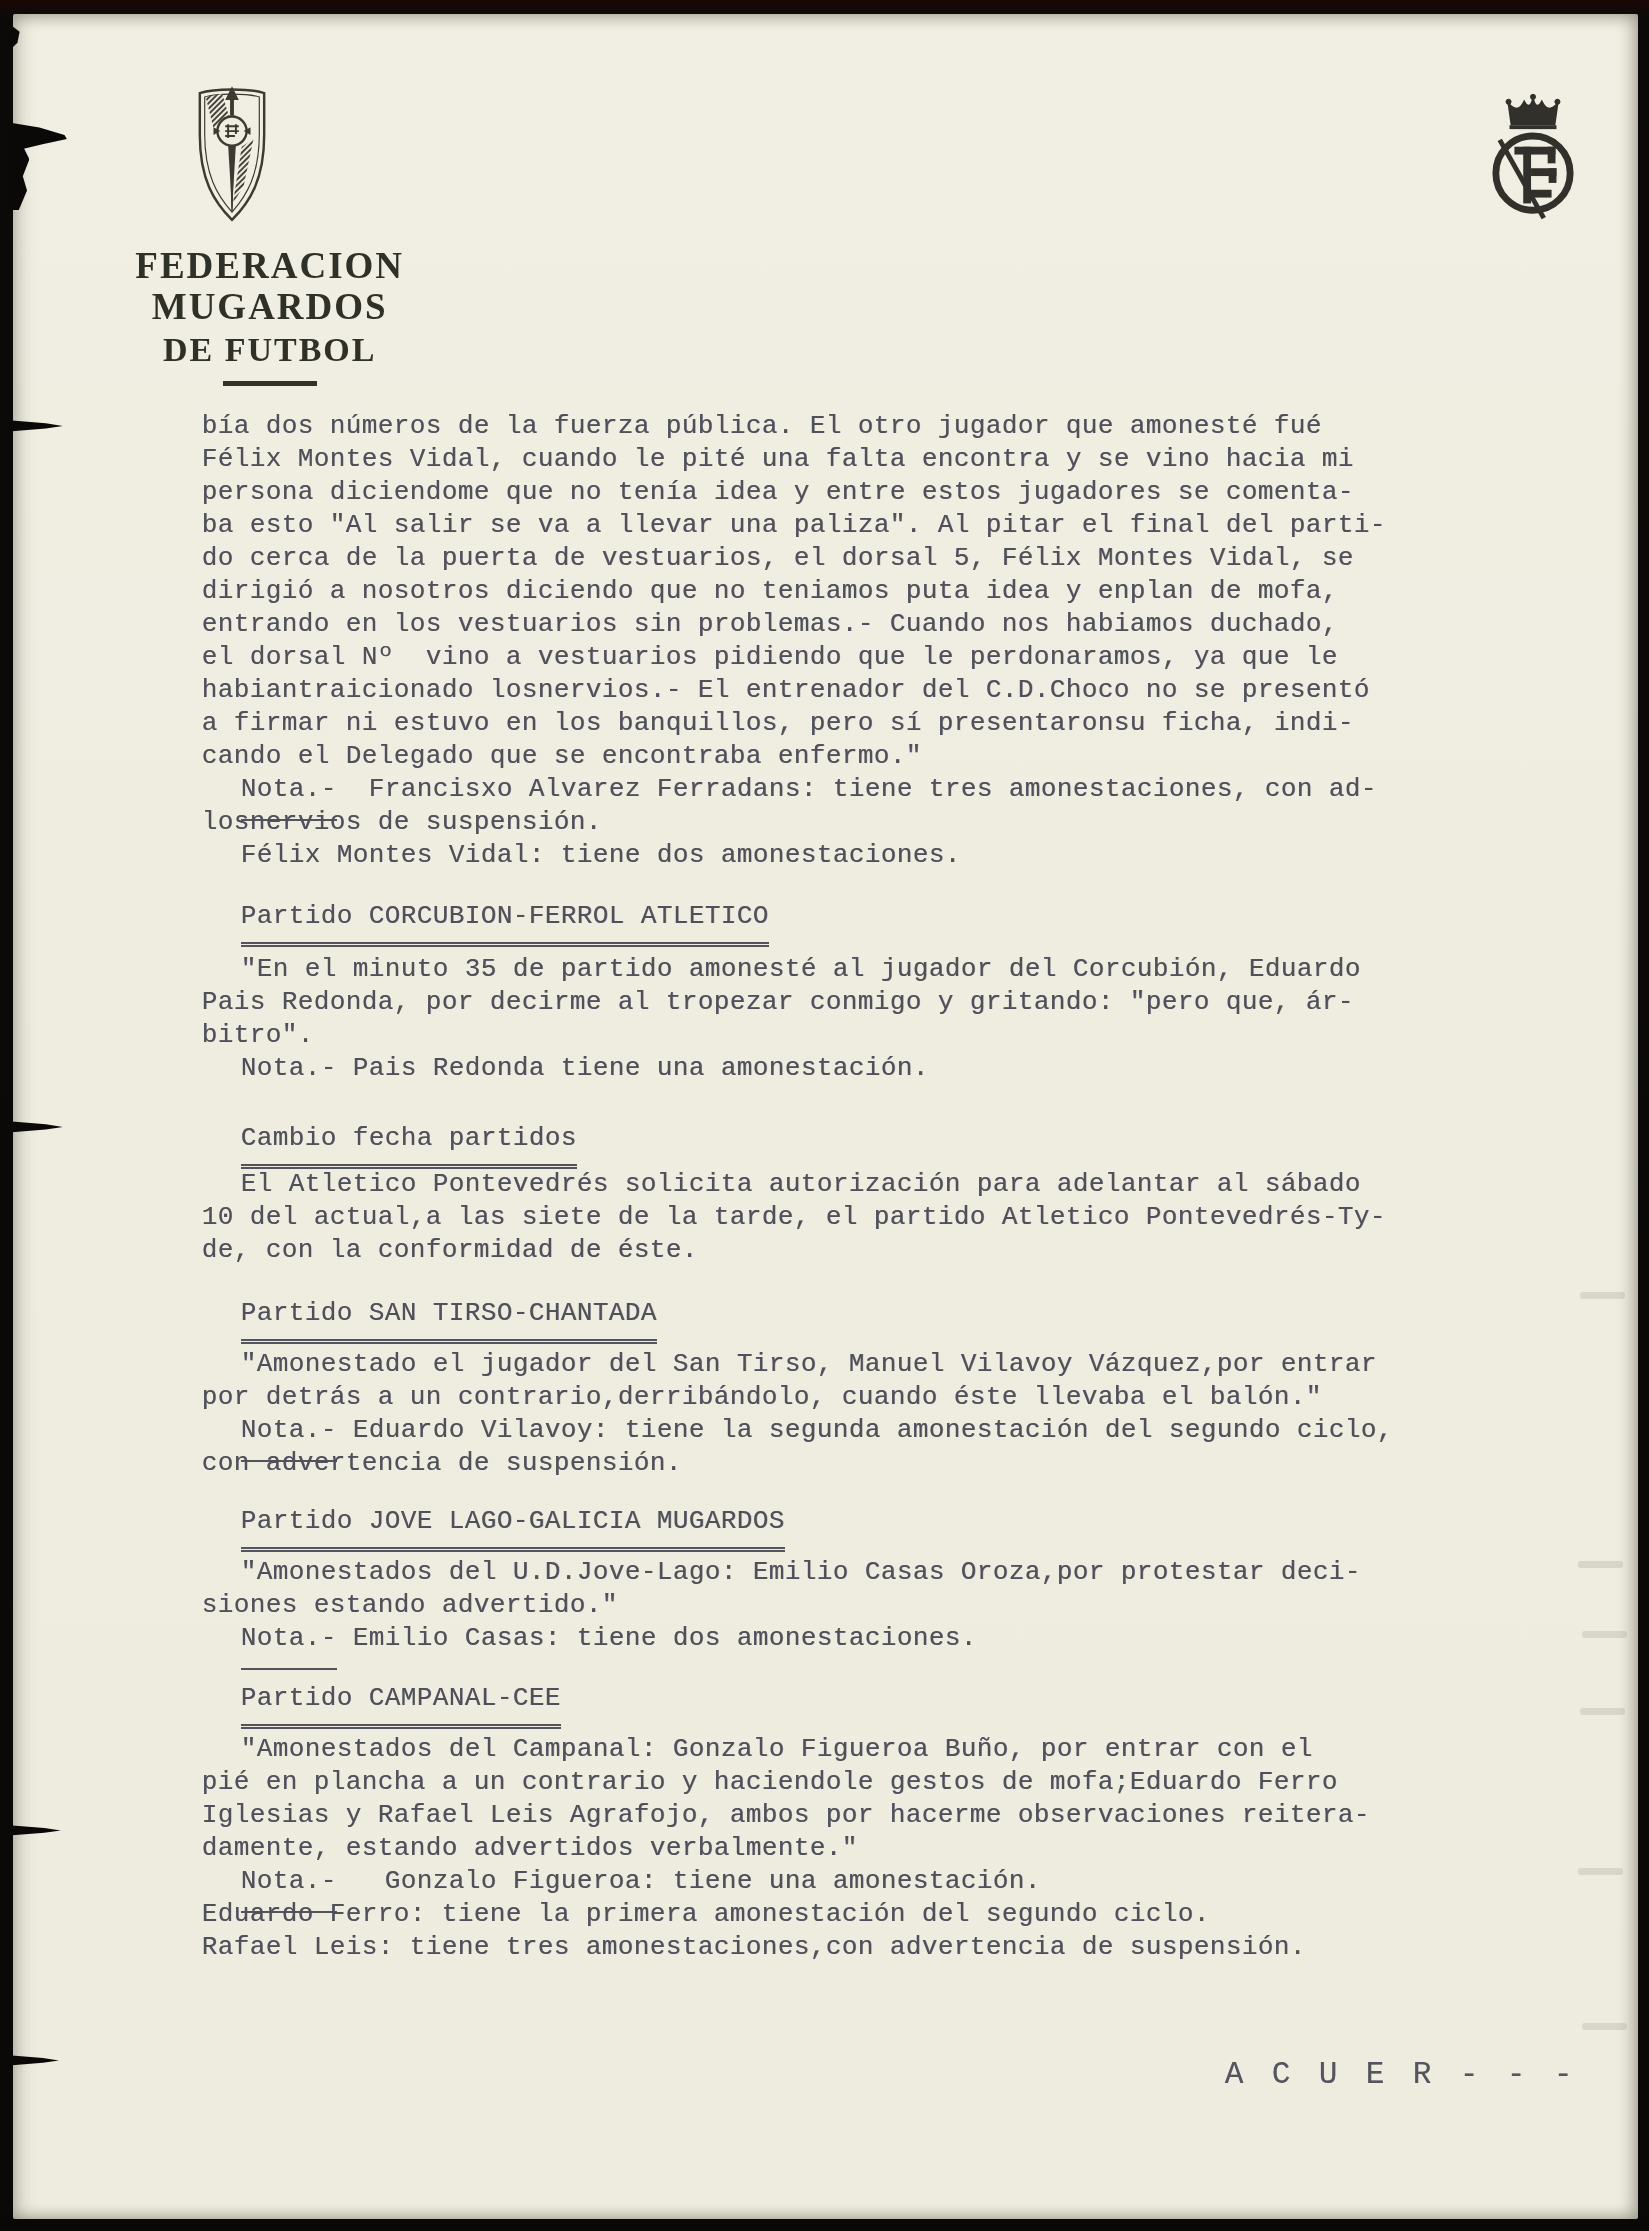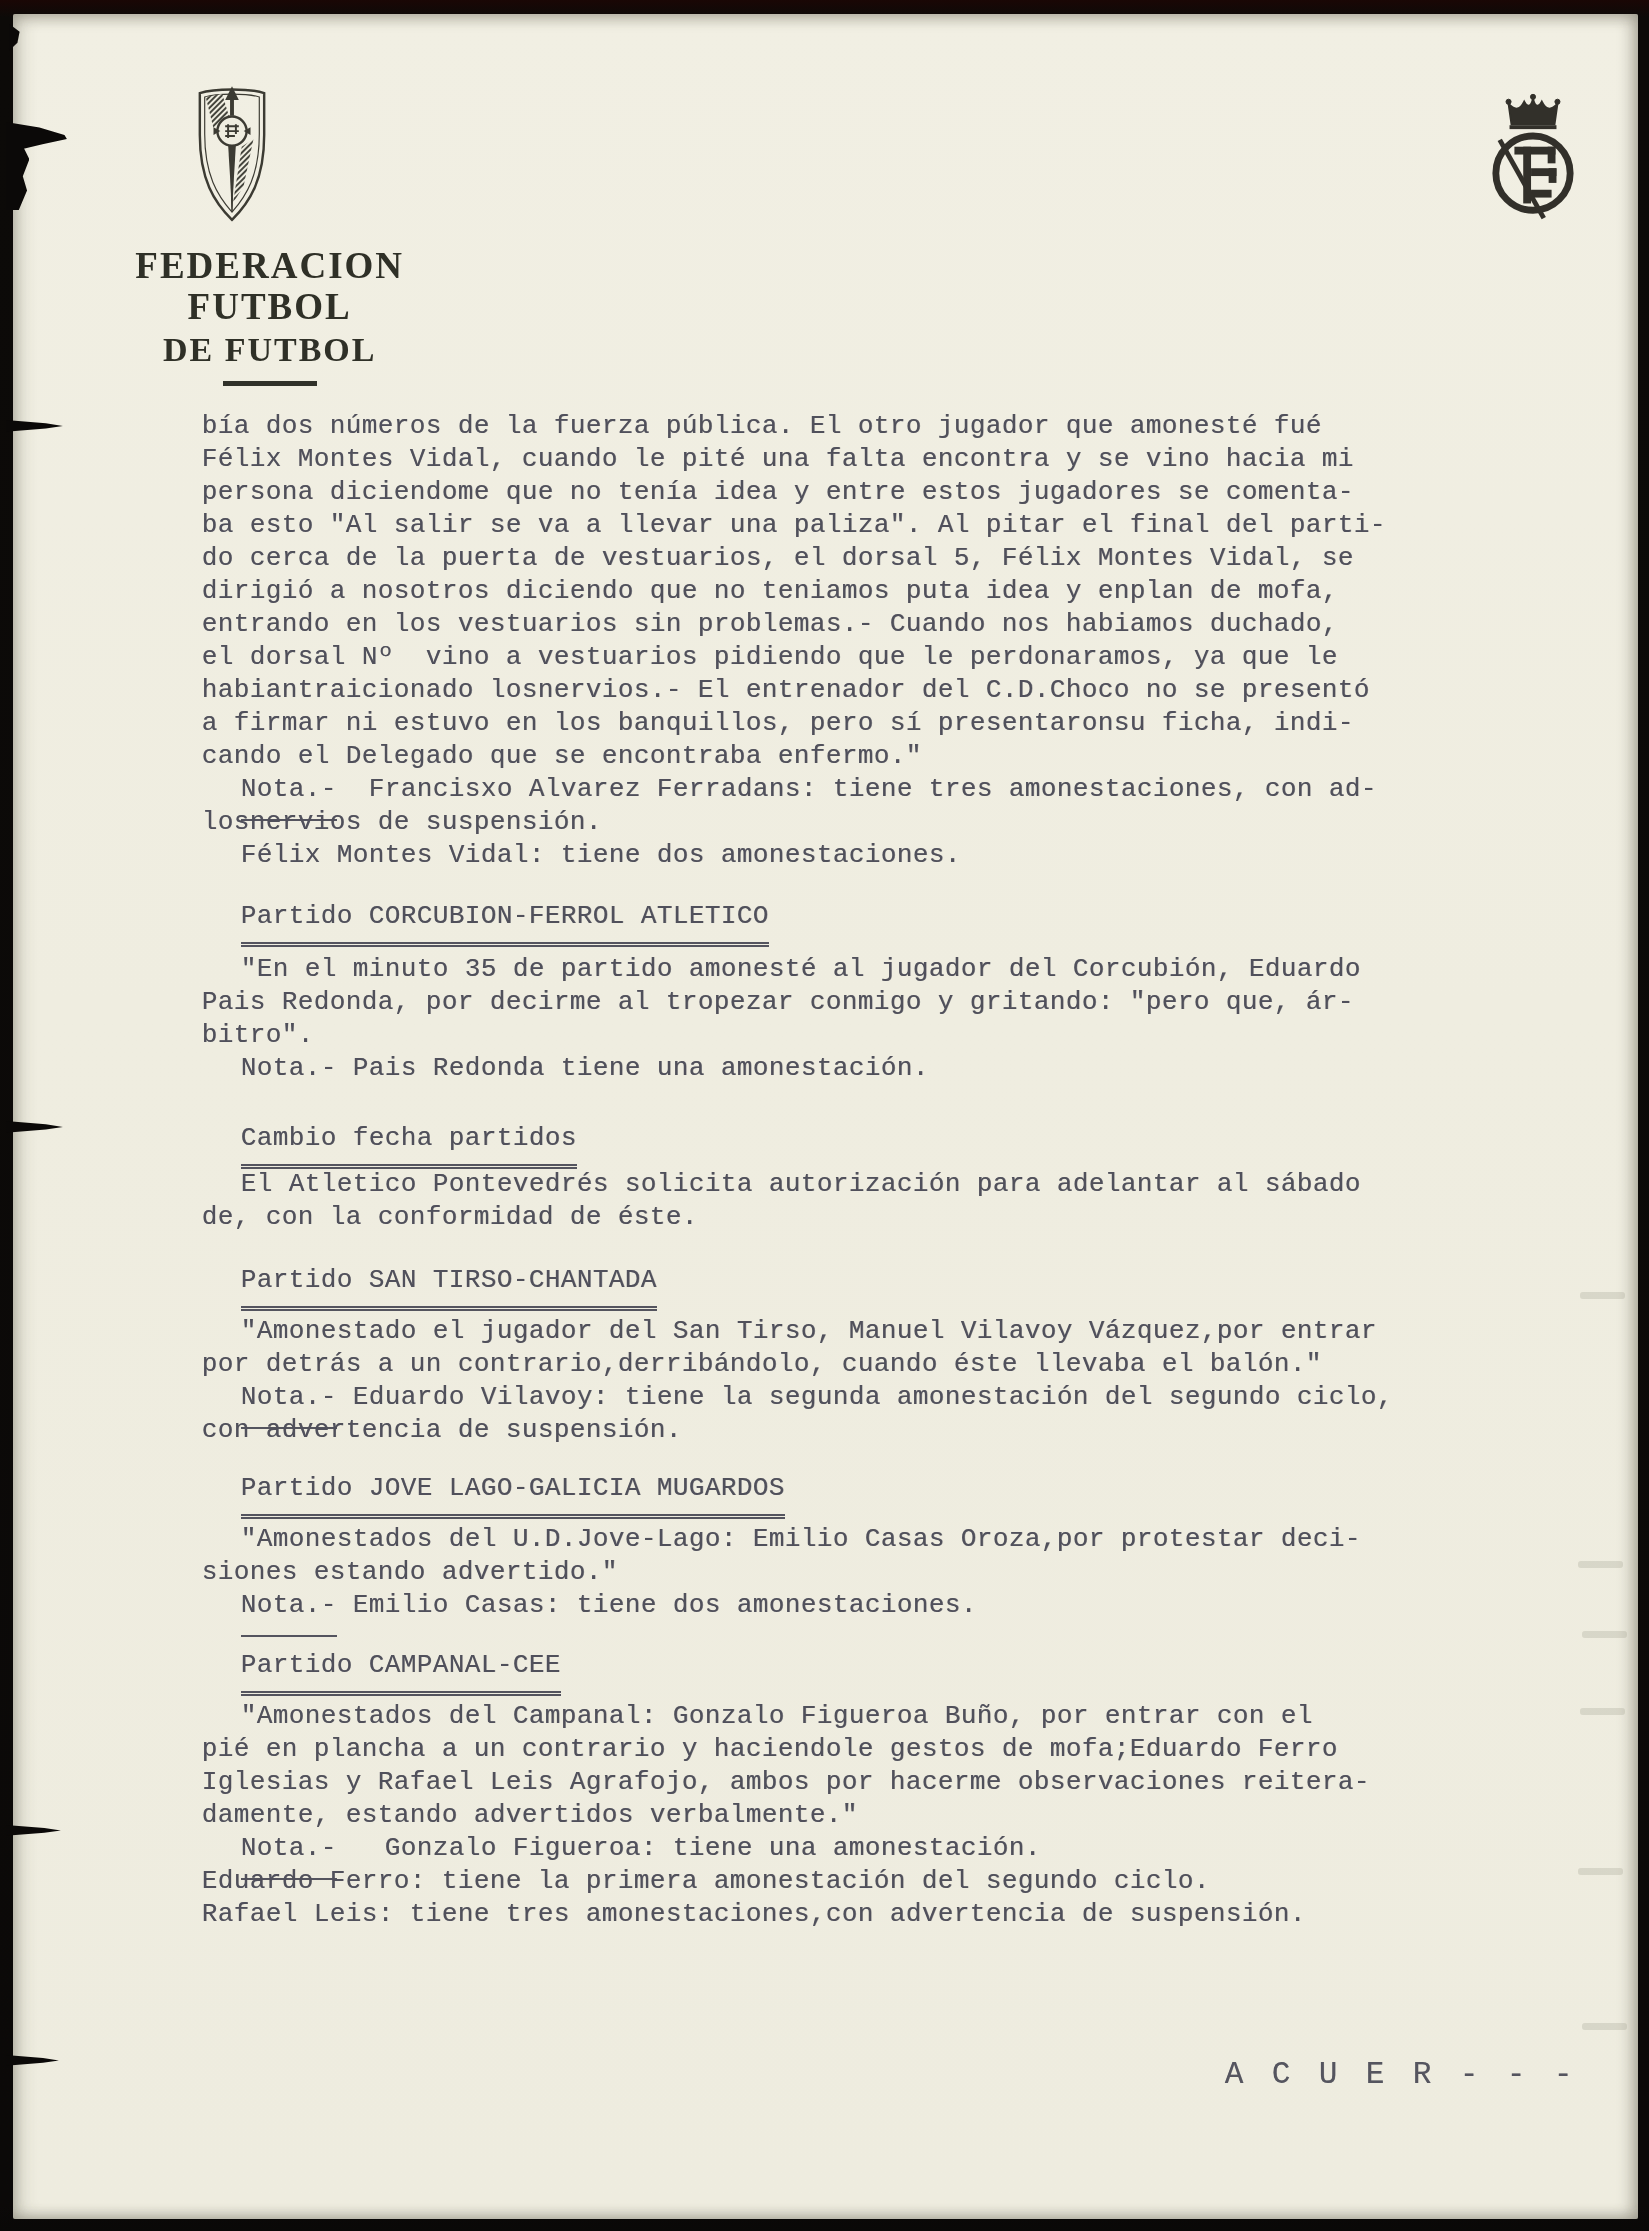--- a/index.html
+++ b/index.html
@@ -68,21 +68,21 @@
       <polygon points="40,2 33,16 38,16 38,32 42,32 42,16 47,16" fill="#3c3b33"></polygon>
       <polygon points="37.5,32 42.5,32 40.8,130 39.2,130" fill="#3c3b33"></polygon>
       <polygon points="36,62 44,62 40,128" fill="#3c3b33"></polygon>
       <circle cx="40" cy="48" r="15" fill="#efede0" stroke="#3c3b33" stroke-width="2.5"></circle>
       <path d="M33 43 h14 M33 48 h14 M33 53 h10 M36 41 v14 M44 41 v10" fill="none" stroke="#3c3b33" stroke-width="2"></path>
       <polygon points="21,44 28,48 21,52" fill="#3c3b33"></polygon>
       <polygon points="59,44 52,48 59,52" fill="#3c3b33"></polygon>
     </svg>
 
     <div class="org">
-      <div class="org1">FEDERACION FUTBOL</div>
+      <div class="org1">FEDERACION MUGARDOS</div>
       <div class="org2">DE FUTBOL</div>
       <div class="org-rule"></div>
     </div>
 
     <svg class="feflogo" width="90" height="133" viewBox="0 0 92 136">
       <g fill="#32302a" stroke="#32302a">
         <path d="M24 35 L21 14 C28 22 33 20 37 12 C40 18 44 18 46 9 C48 18 52 18 55 12 C59 20 64 22 71 14 L68 35 Z" stroke-width="2"></path>
         <circle cx="21" cy="12" r="2.6"></circle>
           <circle cx="46" cy="7" r="2.6"></circle>
           <circle cx="71" cy="12" r="2.6"></circle>
@@ -117,20 +117,21 @@
       <div class="tl ind">Félix Montes Vidal: tiene dos amonestaciones.</div>
 
       <div class="hline ind" style="margin-top:28px"><span class="hd">Partido CORCUBION-FERROL ATLETICO</span></div>
       <div class="tl ind" style="margin-top:20.6px">"En el minuto 35 de partido amonesté al jugador del Corcubión, Eduardo</div>
       <div class="tl">Pais Redonda, por decirme al tropezar conmigo y gritando: "pero que, ár-</div>
       <div class="tl">bitro".</div>
       <div class="tl ind">Nota.- Pais Redonda tiene una amonestación.</div>
 
       <div class="hline ind" style="margin-top:37px"><span class="hd">Cambio fecha partidos</span></div>
       <div class="tl ind" style="margin-top:12.7px">El Atletico Pontevedrés solicita autorización para adelantar al sábado</div>
+      <div class="tl">10 del actual,a las siete de la tarde, el partido Atletico Pontevedrés-Ty-</div>
       <div class="tl">de, con la conformidad de éste.</div>
 
       <div class="hline ind" style="margin-top:30px"><span class="hd">Partido SAN TIRSO-CHANTADA</span></div>
       <div class="tl ind" style="margin-top:17.6px">"Amonestado el jugador del San Tirso, Manuel Vilavoy Vázquez,por entrar</div>
       <div class="tl">por detrás a un contrario,derribándolo, cuando éste llevaba el balón."</div>
       <div class="tl ind"><span class="nu">Nota.-</span><span> Eduardo Vilavoy: tiene la segunda amonestación del segundo ciclo,</span></div>
       <div class="tl">con advertencia de suspensión.</div>
 
       <div class="hline ind" style="margin-top:25.5px"><span class="hd">Partido JOVE LAGO-GALICIA MUGARDOS</span></div>
       <div class="tl ind" style="margin-top:17.6px">"Amonestados del U.D.Jove-Lago: Emilio Casas Oroza,por protestar deci-</div>

